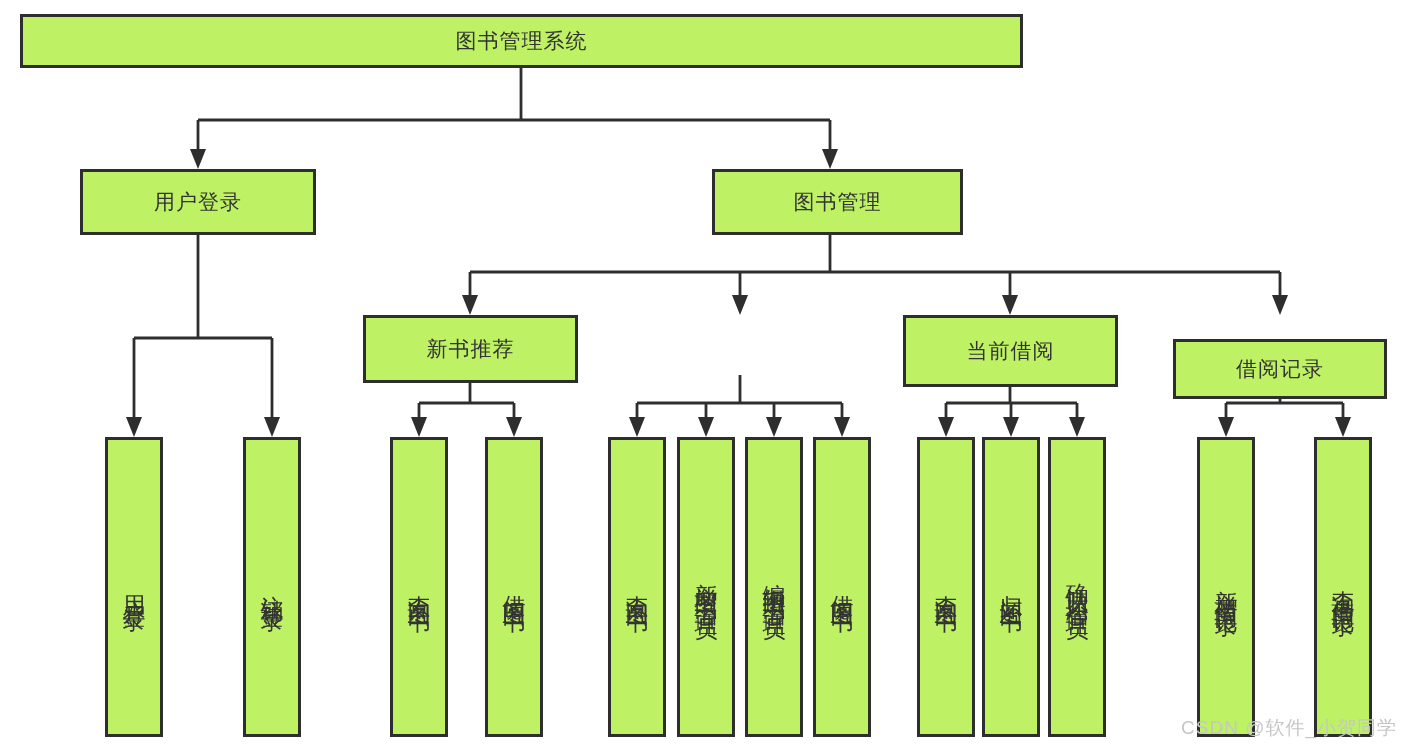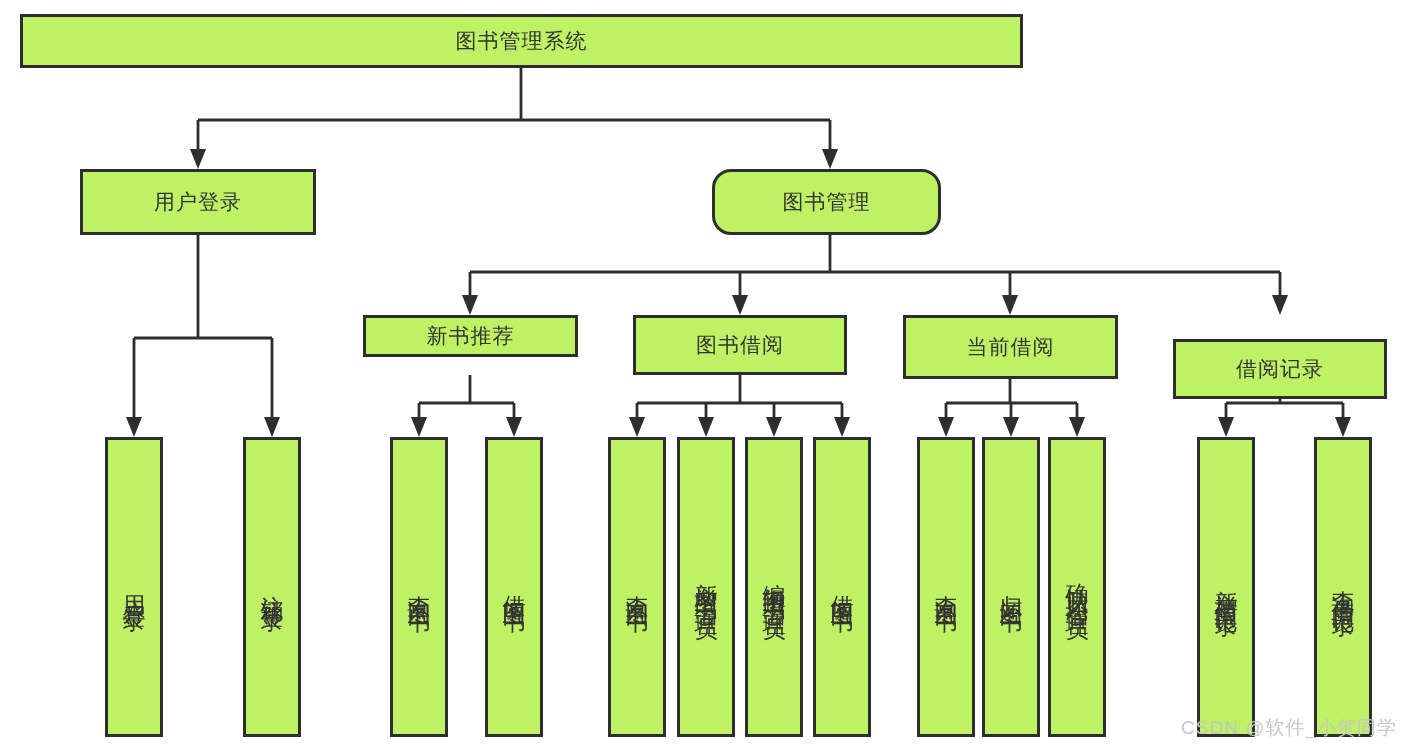--- a/index.html
+++ b/index.html
@@ -124,31 +124,28 @@
     </g>
   </svg>
 
   <div class="box root-box" style="left:20px; top:14px; width:1003px; height:54px;">
     <span class="hlabel">图书管理系统</span>
   </div>
 
   <div class="box" style="left:80px; top:169px; width:236px; height:66px;">
     <span class="hlabel">用户登录</span>
   </div>
-  <div class="box" style="left:712px; top:169px; width:229px; height:66px;border-radius:19px;">
+  <div class="box" style="left:712px; top:169px; width:251px; height:66px;">
     <span class="hlabel">图书管理</span>
   </div>
 
-  <div class="box" style="left:363px; top:315px; width:215px; height:42px;">
+  <div class="box" style="left:363px; top:315px; width:215px; height:68px;">
     <span class="hlabel">新书推荐</span>
   </div>
-  <div class="box" style="left:633px; top:315px; width:214px; height:60px;">
-    <span class="hlabel">图书借阅</span>
-  </div>
-  <div class="box" style="left:903px; top:315px; width:215px; height:64px;align-items:center;">
+  <div class="box" style="left:903px; top:315px; width:215px; height:72px;align-items:center;">
     <span class="hlabel">当前借阅</span>
   </div>
   <div class="box" style="left:1173px; top:315px; width:214px; height:60px;margin-top:24px;">
     <span class="hlabel">借阅记录</span>
   </div>
 
   <div class="box" style="left:105px; top:437px; width:58px; height:300px;">
     <span class="vlabel">用户登录</span>
   </div>
   <div class="box" style="left:243px; top:437px; width:58px; height:300px;">

